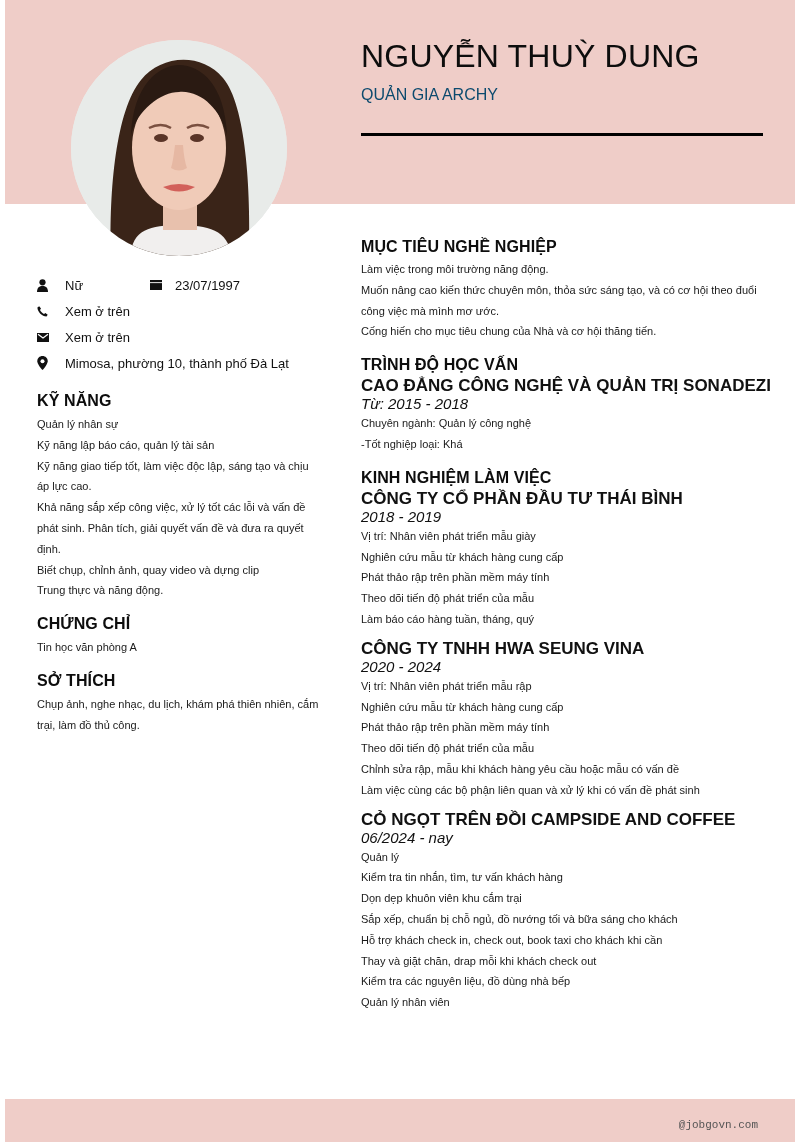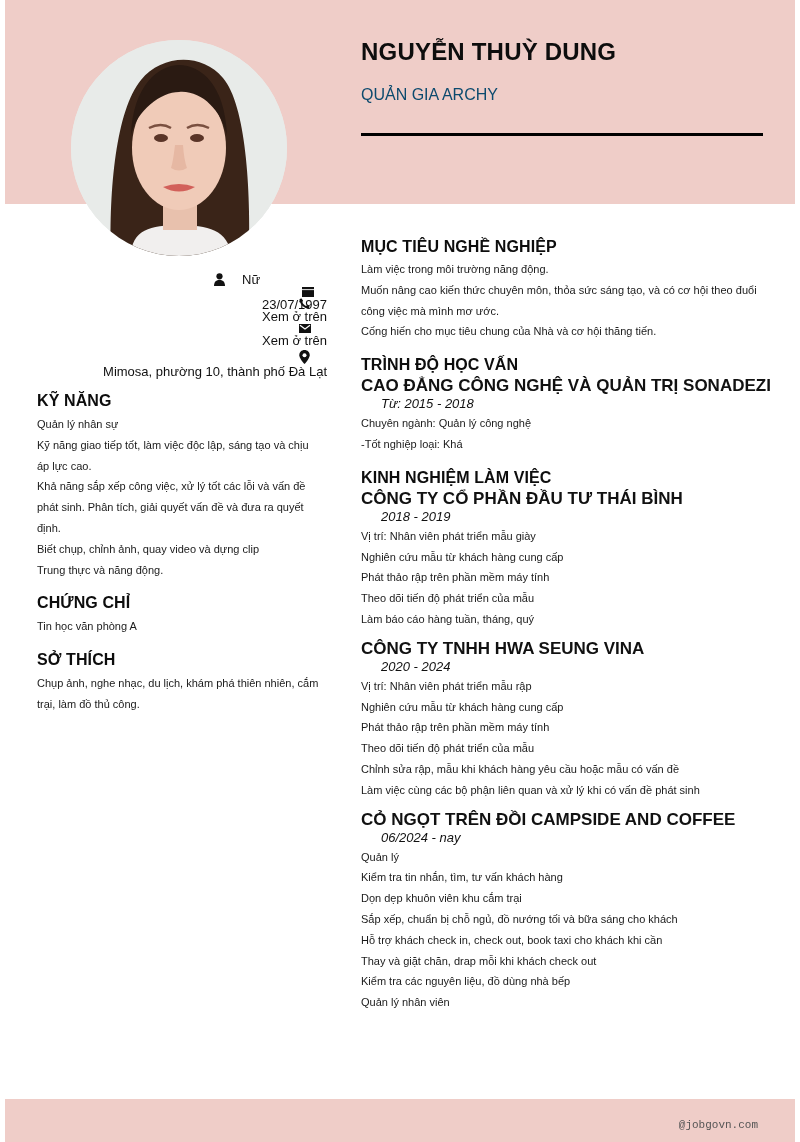--- a/index.html
+++ b/index.html
@@ -6,40 +6,40 @@
   html, body { width: 800px; height: 1142px; background: #ffffff; overflow: hidden; }
   body { position: relative; font-family: "Liberation Sans", "DejaVu Sans", sans-serif; color: #111; }
 
   .header-band { position: absolute; left: 5px; top: 0; width: 790px; height: 204px; background: #efcdc8; }
   .footer-band { position: absolute; left: 5px; top: 1099px; width: 790px; height: 43px; background: #efcdc8; }
   .footer-text { position: absolute; right: 37px; top: 20px; font-family: "Liberation Mono", "DejaVu Sans Mono", monospace; font-size: 11px; color: #555; }
 
   .avatar { position: absolute; left: 71px; top: 40px; width: 216px; height: 216px; border-radius: 50%; overflow: hidden; background: #e9ecea; }
   .avatar svg { display: block; }
 
-  .name { position: absolute; left: 361px; top: 38px; font-size: 24px; font-weight: 700; letter-spacing: 0.2px; color: #0d0d0d; }
+  .name { position: absolute; left: 361px; top: 38px; font-size: 32px; font-weight: 400; letter-spacing: 0.2px; color: #0d0d0d; }
   .role { position: absolute; left: 361px; top: 86px; font-size: 16px; font-weight: 400; color: #0c4a6e; }
   .rule { position: absolute; left: 361px; top: 133px; width: 402px; height: 3px; background: #000; }
 
   .left-col { position: absolute; left: 37px; top: 272px; width: 290px; }
-  .info-row { display: flex; align-items: flex-end; height: 26px; font-size: 13px; flex-direction: column; }
+  .info-row { display: flex; align-items: center; height: 26px; font-size: 13px; }
   .info-icon { width: 28px; display: flex; align-items: center; justify-content: flex-start; }
   .info-icon svg { display: block; }
   .info-text { color: #111; }
   .info-pair { display: flex; align-items: center; width: 113px; }
   .info-row .cal-icon { width: 25px; }
 
   .sec-title { font-size: 16px; font-weight: 700; color: #0d0d0d; margin-top: 14px; margin-bottom: 4px; letter-spacing: 0.1px; }
   .line { font-size: 11px; line-height: 20.8px; color: #1a1a1a; }
 
   .right-col { position: absolute; left: 361px; top: 238px; width: 410px; }
   .right-col .sec-title { margin-top: 14px; margin-bottom: 3px; }
   .right-col .sec-title.first { margin-top: 0; }
   .org { font-size: 17px; font-weight: 700; color: #111; line-height: 18px; margin-top: 2px; }
-  .period { font-size: 13px; font-style: italic; color: #111; line-height: 18px; margin-left: 20px; }
+  .period { font-size: 15px; font-style: italic; color: #111; line-height: 18px; }
   .job { margin-bottom: 10px; }
 </style>
 </head>
 <body>
 
 <div class="header-band"></div>
 
 <div class="avatar">
   <svg width="216" height="216" viewBox="0 0 216 216">
     <rect width="216" height="216" fill="#e8ebe9"></rect>
@@ -103,20 +103,21 @@
           <path d="M5.5 0 C2.5 0 0.3 2.2 0.3 5.2 C0.3 8.6 5.5 14 5.5 14 C5.5 14 10.7 8.6 10.7 5.2 C10.7 2.2 8.5 0 5.5 0 Z" fill="#111"></path>
           <circle cx="5.5" cy="5.2" r="2" fill="#fff"></circle>
         </svg>
     </span>
     <span class="info-text">Mimosa, phường 10, thành phố Đà Lạt</span>
   </div>
 
   <div class="sec-title" style="margin-top:16px">KỸ NĂNG</div>
   <div>
     <div class="line">Quản lý nhân sự</div>
+    <div class="line">Kỹ năng lập báo cáo, quản lý tài sản</div>
     <div class="line">Kỹ năng giao tiếp tốt, làm việc độc lập, sáng tạo và chịu</div>
     <div class="line">áp lực cao.</div>
     <div class="line">Khả năng sắp xếp công việc, xử lý tốt các lỗi và vấn đề</div>
     <div class="line">phát sinh. Phân tích, giải quyết vấn đề và đưa ra quyết</div>
     <div class="line">định.</div>
     <div class="line">Biết chụp, chỉnh ảnh, quay video và dựng clip</div>
     <div class="line">Trung thực và năng động.</div>
   </div>
 
   <div class="sec-title">CHỨNG CHỈ</div>

